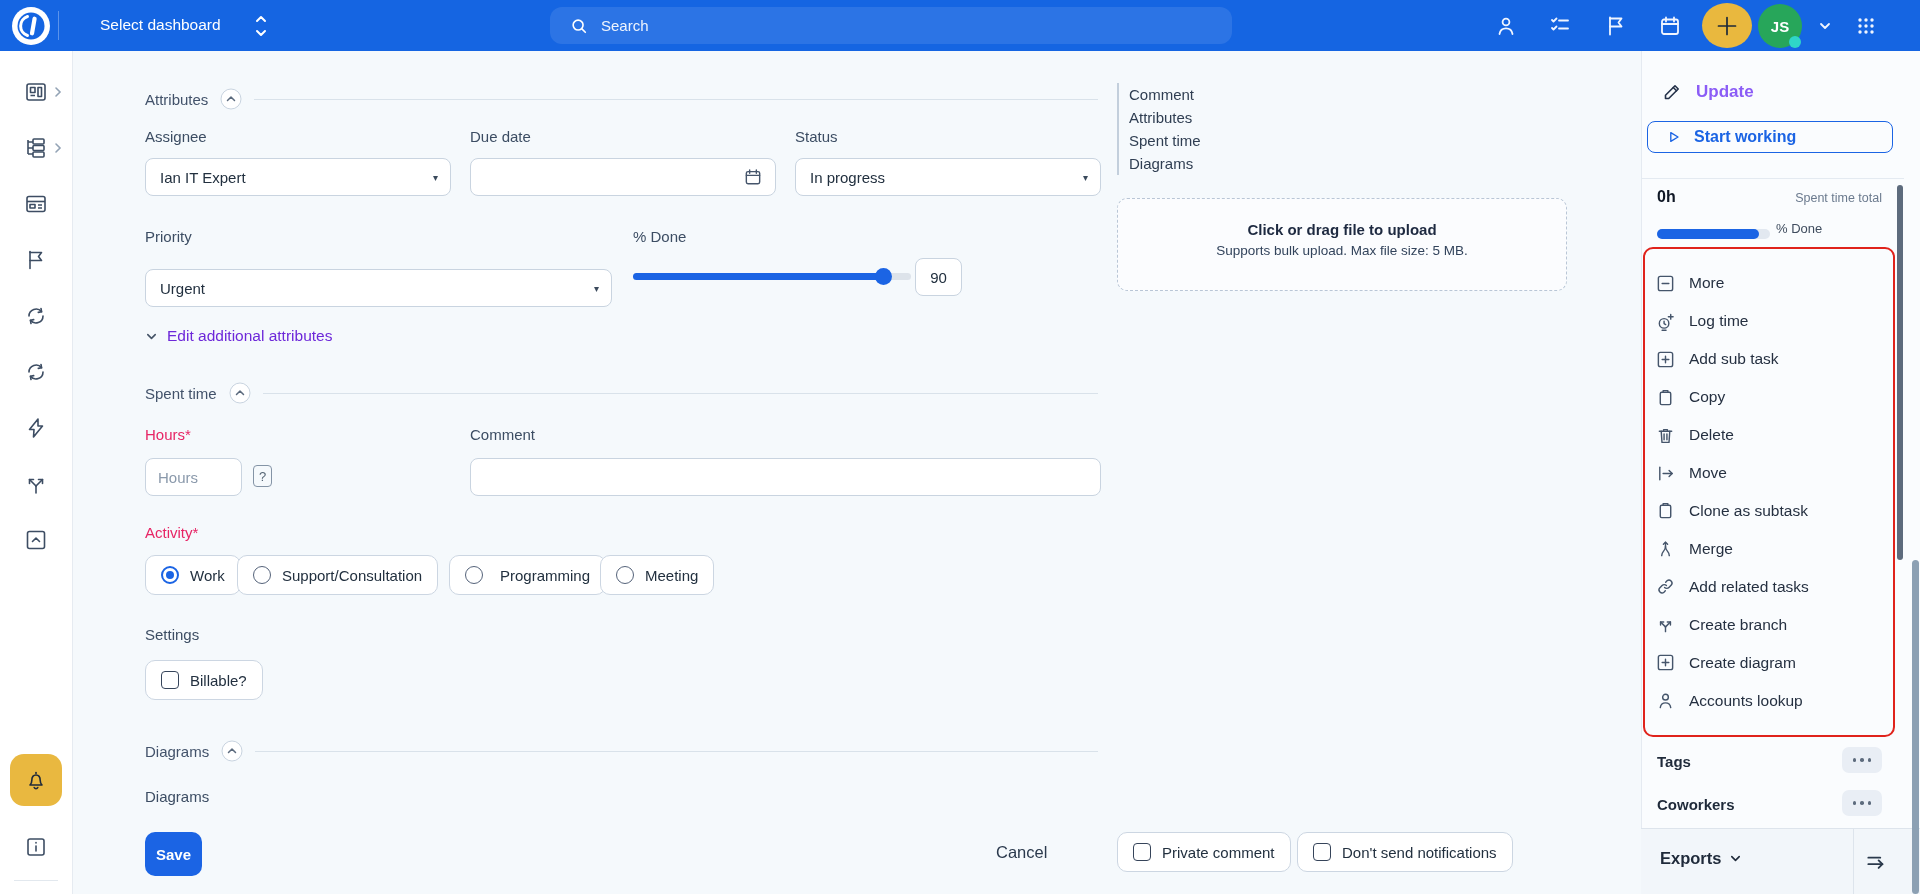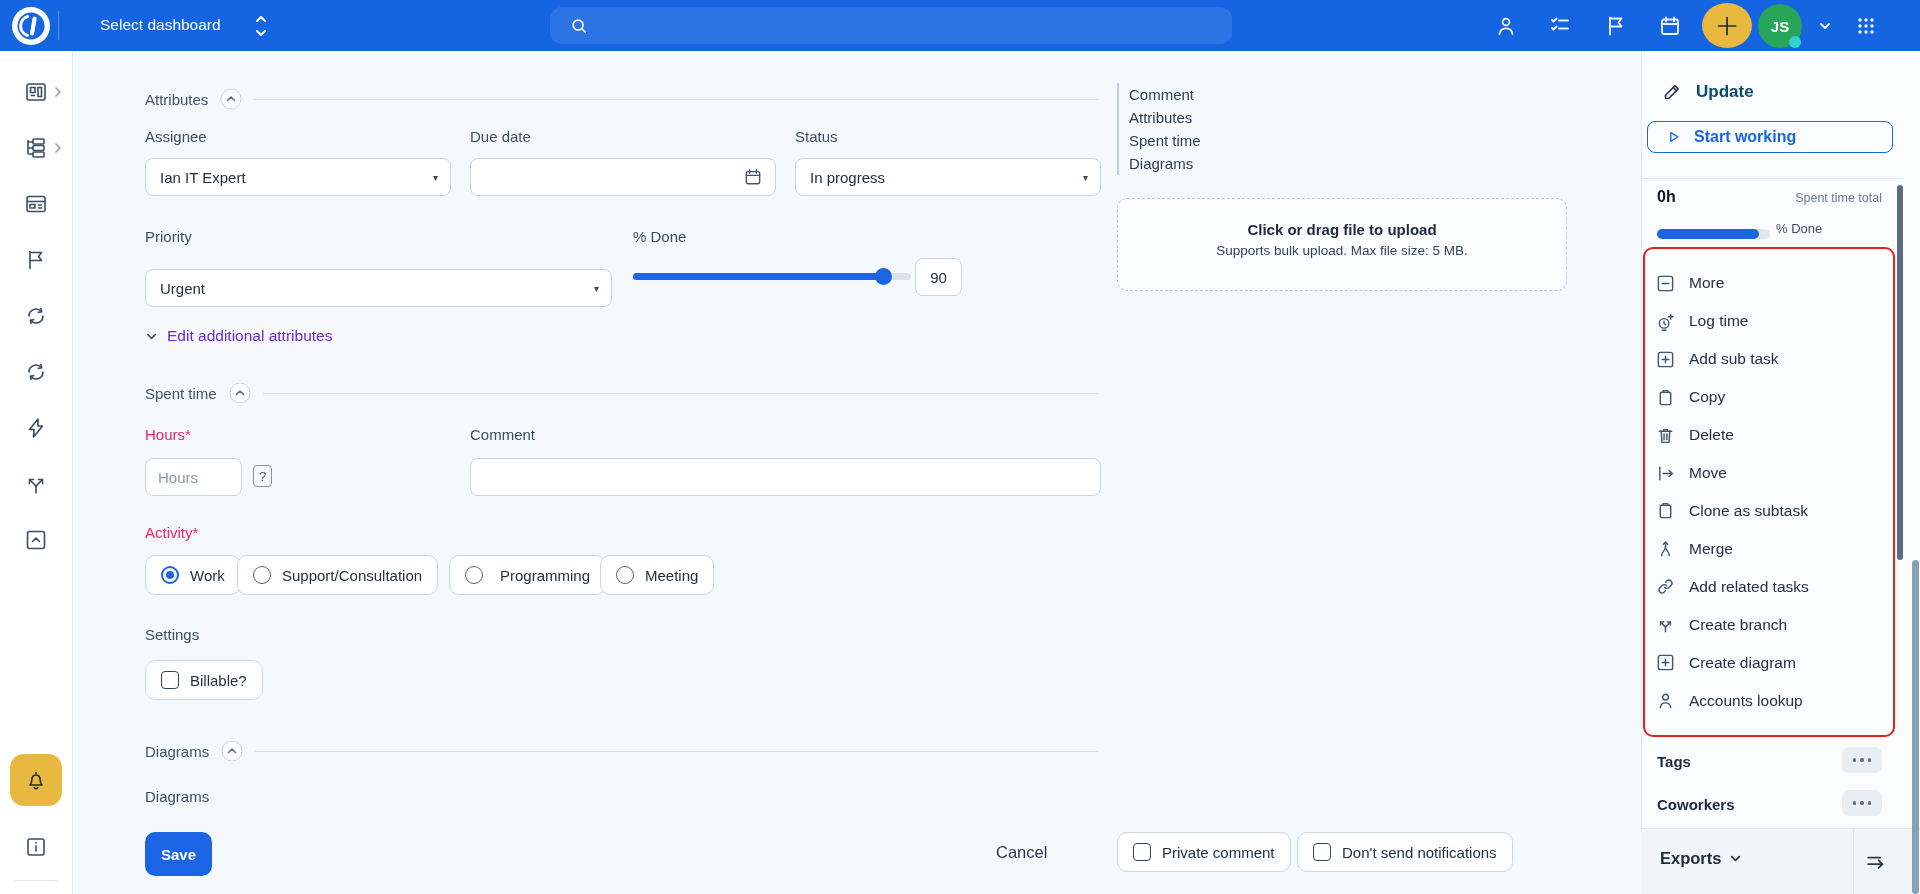--- a/index.html
+++ b/index.html
@@ -50,37 +50,37 @@
   .tinput::placeholder{color:#8a99ab;}
   .pill{background:#fff;border:1px solid #ccd6e2;border-radius:10px;height:40px;display:flex;
     align-items:center;gap:11px;padding:0 15px;box-sizing:border-box;font-size:15px;color:#22303f;cursor:pointer;}
   .radio{width:18px;height:18px;border-radius:50%;border:1.6px solid #55637a;box-sizing:border-box;background:#fff;flex:0 0 18px;}
   .radio.sel{border:2px solid #1b64e4;position:relative;}
   .radio.sel::after{content:"";position:absolute;left:3px;top:3px;width:8px;height:8px;border-radius:50%;background:#1b64e4;}
   .checkbox{width:18px;height:18px;border-radius:4px;border:1.6px solid #36445a;box-sizing:border-box;background:#fff;flex:0 0 18px;}
   .slider-track{height:7px;border-radius:4px;background:#dde3ea;position:relative;}
   .slider-fill{height:7px;border-radius:4px;background:#1b64e4;position:absolute;left:0;top:0;}
   .slider-handle{position:absolute;top:-5px;width:17px;height:17px;border-radius:50%;background:#1b64e4;}
-  .savebtn{left:145px;top:832px;width:67px;height:44px;border-radius:10px;background:#1b64e4;color:#fff;
+  .savebtn{left:145px;top:832px;width:57px;height:44px;border-radius:10px;background:#1b64e4;color:#fff;
     font-size:15px;font-weight:bold;border:none;cursor:pointer;font-family:"Liberation Sans",sans-serif;}
   .cancel{left:996px;top:843px;font-size:16.5px;color:#2b3a4d;cursor:pointer;}
 
   
   .anchors{left:1117px;top:83px;border-left:2.5px solid #c3cfdc;padding-left:10px;}
   .anchor{font-size:15px;color:#2f3e52;line-height:23px;cursor:pointer;}
   .dropzone{left:1117px;top:198px;width:450px;height:93px;border:1.5px dashed #b9c6d6;border-radius:10px;
     background:rgba(255,255,255,.55);box-sizing:border-box;display:flex;flex-direction:column;align-items:center;
     justify-content:flex-start;padding-top:22px;cursor:pointer;}
   .drop-title{font-size:15px;font-weight:bold;color:#1d2940;}
   .drop-sub{font-size:13.5px;color:#33445c;margin-top:5px;}
 
   
   .panel{left:1641px;top:51px;width:279px;height:843px;background:#fafcfe;border-left:1px solid #e5eaf1;box-sizing:border-box;}
   .update-row{left:1662px;top:82px;display:flex;align-items:center;gap:14px;cursor:pointer;}
-  .update-txt{font-size:17px;font-weight:bold;color:#0c4a6e;}
+  .update-txt{font-size:17px;font-weight:bold;color:#8b5cf6;}
   .startbtn{left:1647px;top:121px;width:246px;height:32px;border:1.6px solid #1b64e4;border-radius:8px;background:transparent;
     display:flex;align-items:center;justify-content:flex-start;gap:12px;padding-left:18px;box-sizing:border-box;cursor:pointer;}
   .startbtn span{color:#1b64e4;font-size:16px;font-weight:bold;}
   .panel-div{left:1641px;top:178px;width:263px;height:1px;background:#e4eaf1;}
   .spent-val{left:1657px;top:188px;font-size:16px;font-weight:bold;color:#101826;}
   .spent-lbl{left:1760px;top:191px;width:122px;text-align:right;font-size:12.5px;color:#6b7a8e;}
   .pdone-lbl{left:1776px;top:221px;font-size:13px;color:#3f4c5e;}
   .redbox{left:1643px;top:247px;width:252px;height:490px;border:2px solid #e0231c;border-radius:10px;box-sizing:border-box;
     display:flex;flex-direction:column;justify-content:space-evenly;padding:6px 0;}
   .mitem{display:flex;align-items:center;gap:14px;padding-left:11px;cursor:pointer;}
@@ -115,20 +115,21 @@
       <path d="M5 8l4-4 4 4"></path>
         <path d="M5 18l4 4 4-4"></path>
     </svg>
   </div>
 
   <div class="abs search-pill">
     <svg width="18" height="18" viewBox="0 0 20 20" fill="none" stroke="#ffffff" stroke-width="1.8" stroke-linecap="round">
       <circle cx="9" cy="9" r="5.5"></circle>
         <path d="M13.2 13.2L17 17"></path>
     </svg>
+    <input class="search-input" placeholder="Search" style="">
   </div>
 
   <div class="abs hicon" style="left:1489px;">
     <svg width="24" height="24" viewBox="0 0 24 24" fill="none" stroke="#f0f5ff" stroke-width="1.8" stroke-linecap="round">
       <circle cx="12" cy="8" r="3.4"></circle>
         <path d="M5.5 20c.6-4 3.3-5.7 6.5-5.7s5.9 1.7 6.5 5.7"></path>
     </svg>
   </div>
   <div class="abs hicon" style="left:1543px;">
     <svg width="24" height="24" viewBox="0 0 24 24" fill="none" stroke="#f0f5ff" stroke-width="1.8" stroke-linecap="round" stroke-linejoin="round">

